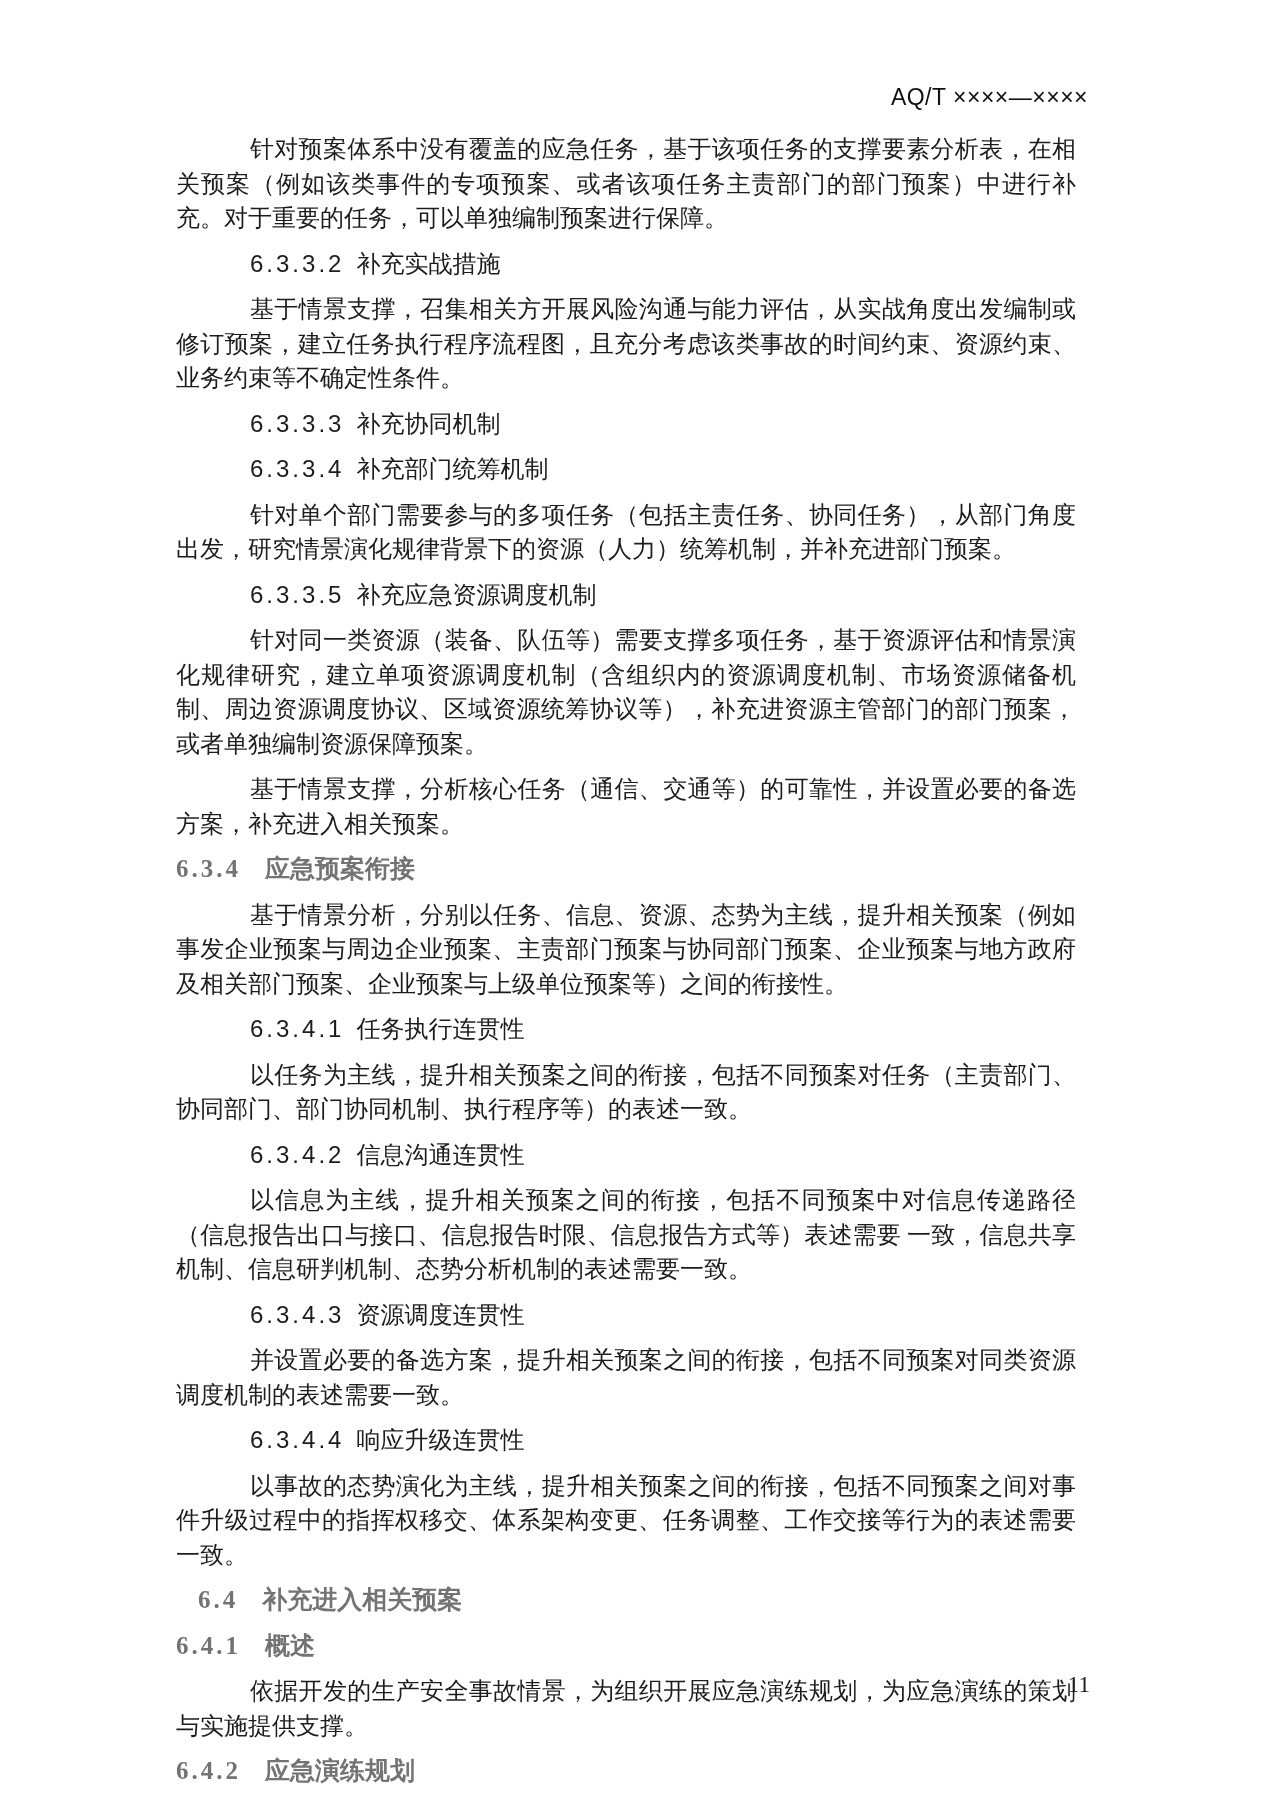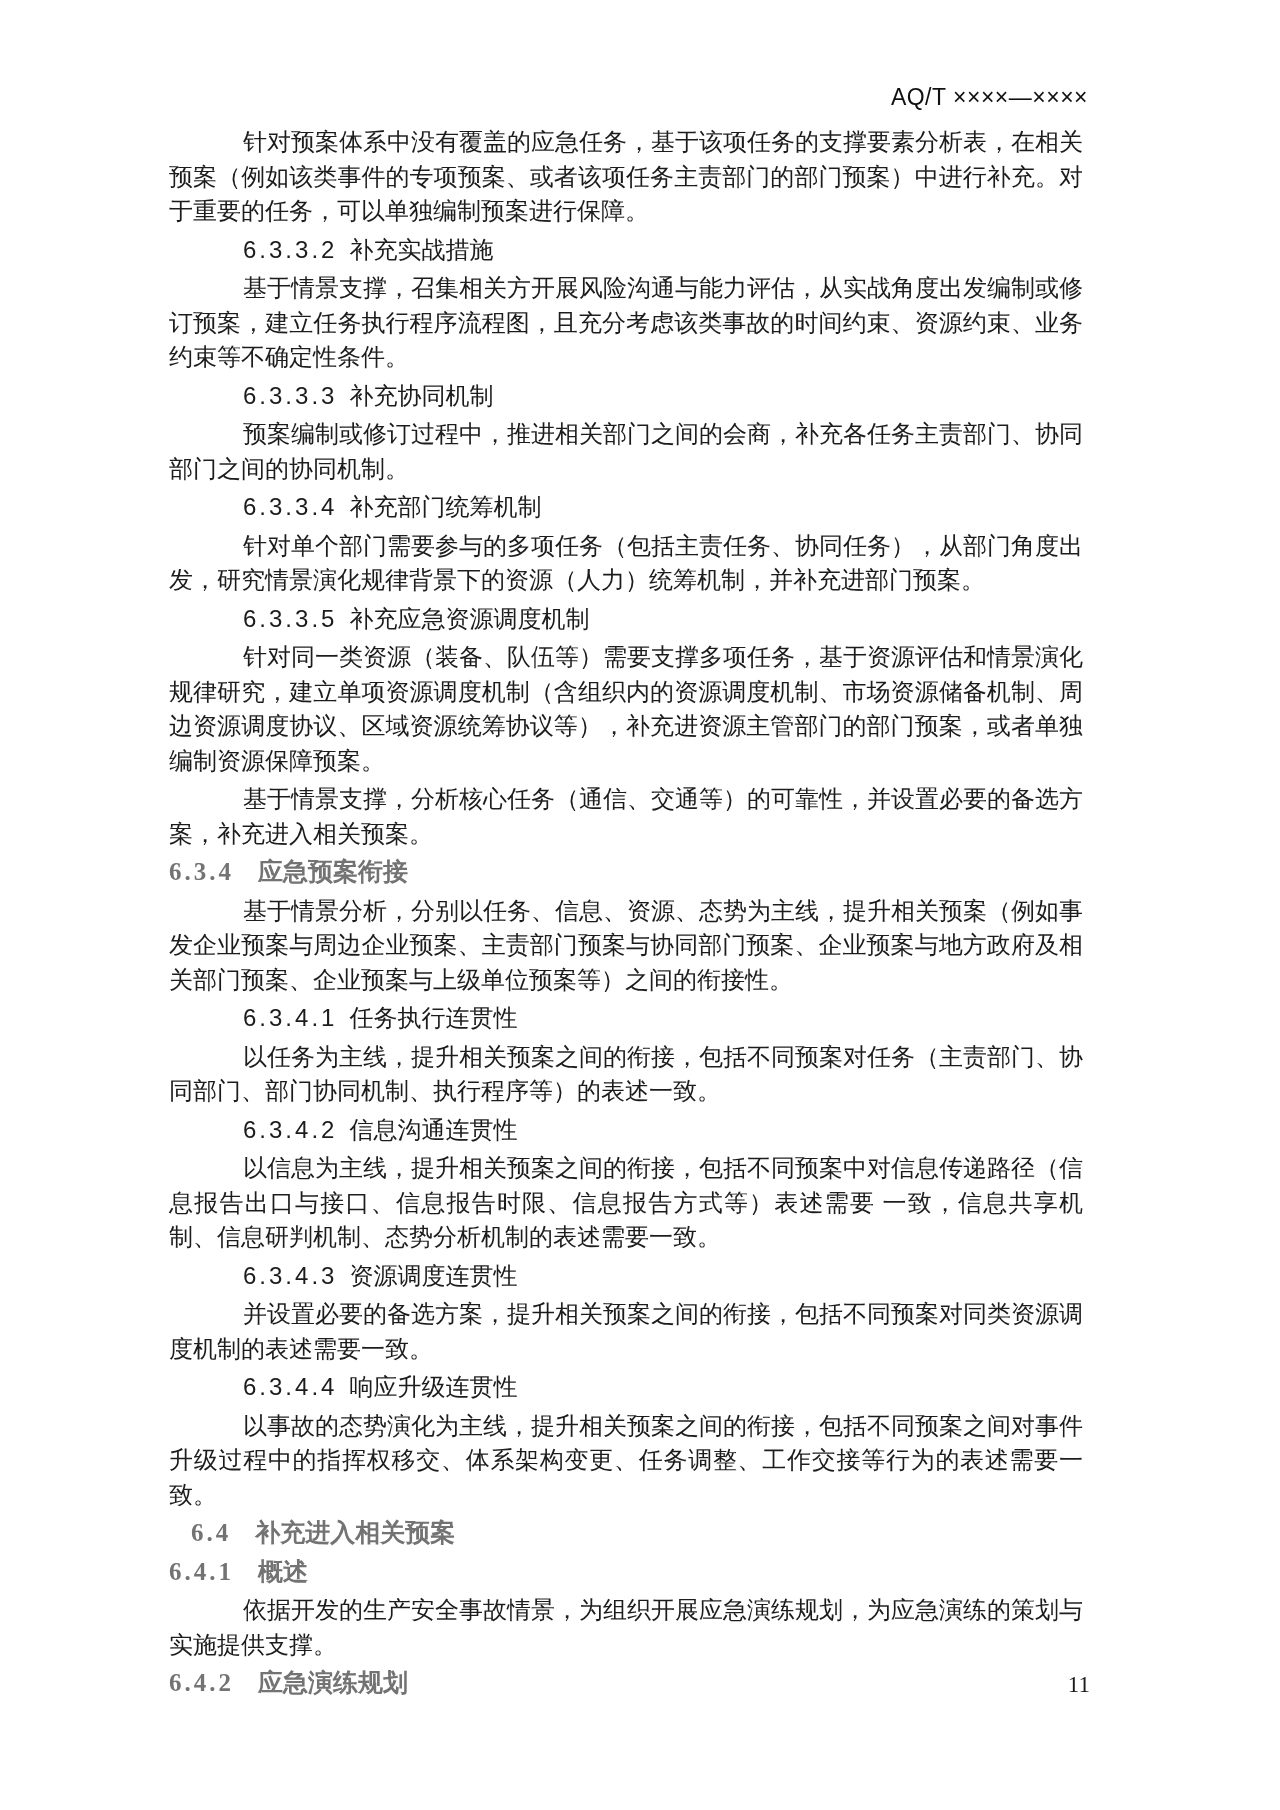--- a/index.html
+++ b/index.html
@@ -27,21 +27,21 @@
     letter-spacing: 0.5px;
     text-align: center;
   }
   .content {
     position: absolute;
     left: 165px;
     top: 121px;
     width: 922px;
   }
   .blk {
-    margin: 4px;
+    margin: 11px;
     padding: 0;
   }
   .p {
     font-family: "Liberation Serif", "DejaVu Serif", serif;
     font-size: 24px;
     line-height: 34.5px;
     text-align: justify;
     text-indent: 74px;
     color: #1c1c1c;
   }
@@ -86,21 +86,20 @@
 <body>
 
 <div class="page">
   <div class="running-header">AQ/T ××××—××××</div>
 
   <main class="content" id="content">
       <p class="blk p">针对预案体系中没有覆盖的应急任务，基于该项任务的支撑要素分析表，在相关预案（例如该类事件的专项预案、或者该项任务主责部门的部门预案）中进行补充。对于重要的任务，可以单独编制预案进行保障。</p>
       <div class="blk h5"><span class="num">6.3.3.2</span><span class="ttl">补充实战措施</span></div>
       <p class="blk p">基于情景支撑，召集相关方开展风险沟通与能力评估，从实战角度出发编制或修订预案，建立任务执行程序流程图，且充分考虑该类事故的时间约束、资源约束、业务约束等不确定性条件。</p>
       <div class="blk h5"><span class="num">6.3.3.3</span><span class="ttl">补充协同机制</span></div>
-      <p class="blk p">预案编制或修订过程中，推进相关部门之间的会商，补充各任务主责部门、协同部门之间的协同机制。</p>
       <div class="blk h5"><span class="num">6.3.3.4</span><span class="ttl">补充部门统筹机制</span></div>
       <p class="blk p">针对单个部门需要参与的多项任务（包括主责任务、协同任务），从部门角度出发，研究情景演化规律背景下的资源（人力）统筹机制，并补充进部门预案。</p>
       <div class="blk h5"><span class="num">6.3.3.5</span><span class="ttl">补充应急资源调度机制</span></div>
       <p class="blk p">针对同一类资源（装备、队伍等）需要支撑多项任务，基于资源评估和情景演化规律研究，建立单项资源调度机制（含组织内的资源调度机制、市场资源储备机制、周边资源调度协议、区域资源统筹协议等），补充进资源主管部门的部门预案，或者单独编制资源保障预案。</p>
       <p class="blk p">基于情景支撑，分析核心任务（通信、交通等）的可靠性，并设置必要的备选方案，补充进入相关预案。</p>
       <div class="blk h3"><span class="num">6.3.4</span><span class="ttl">应急预案衔接</span></div>
       <p class="blk p">基于情景分析，分别以任务、信息、资源、态势为主线，提升相关预案（例如事发企业预案与周边企业预案、主责部门预案与协同部门预案、企业预案与地方政府及相关部门预案、企业预案与上级单位预案等）之间的衔接性。</p>
       <div class="blk h5"><span class="num">6.3.4.1</span><span class="ttl">任务执行连贯性</span></div>
       <p class="blk p">以任务为主线，提升相关预案之间的衔接，包括不同预案对任务（主责部门、协同部门、部门协同机制、执行程序等）的表述一致。</p>
       <div class="blk h5"><span class="num">6.3.4.2</span><span class="ttl">信息沟通连贯性</span></div>

